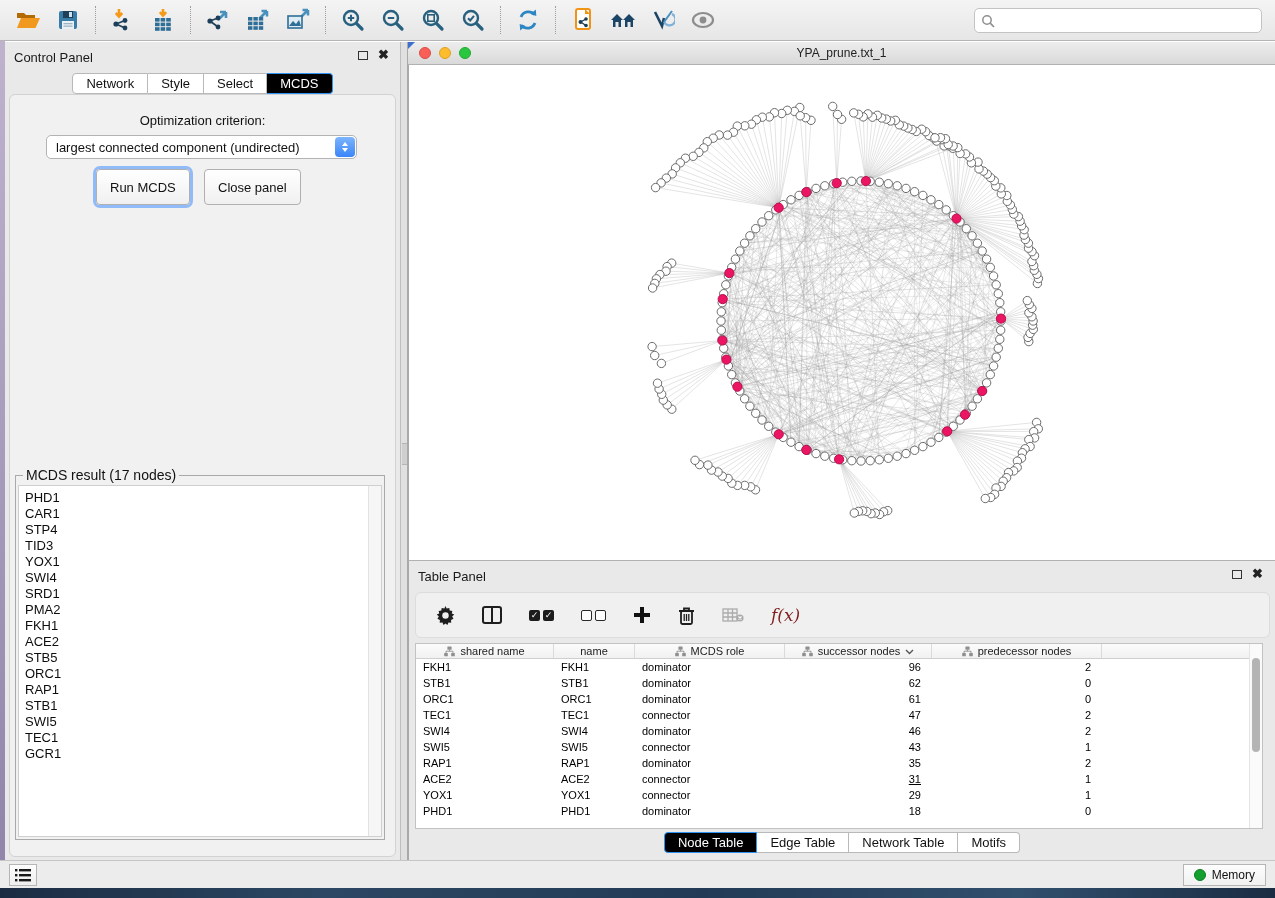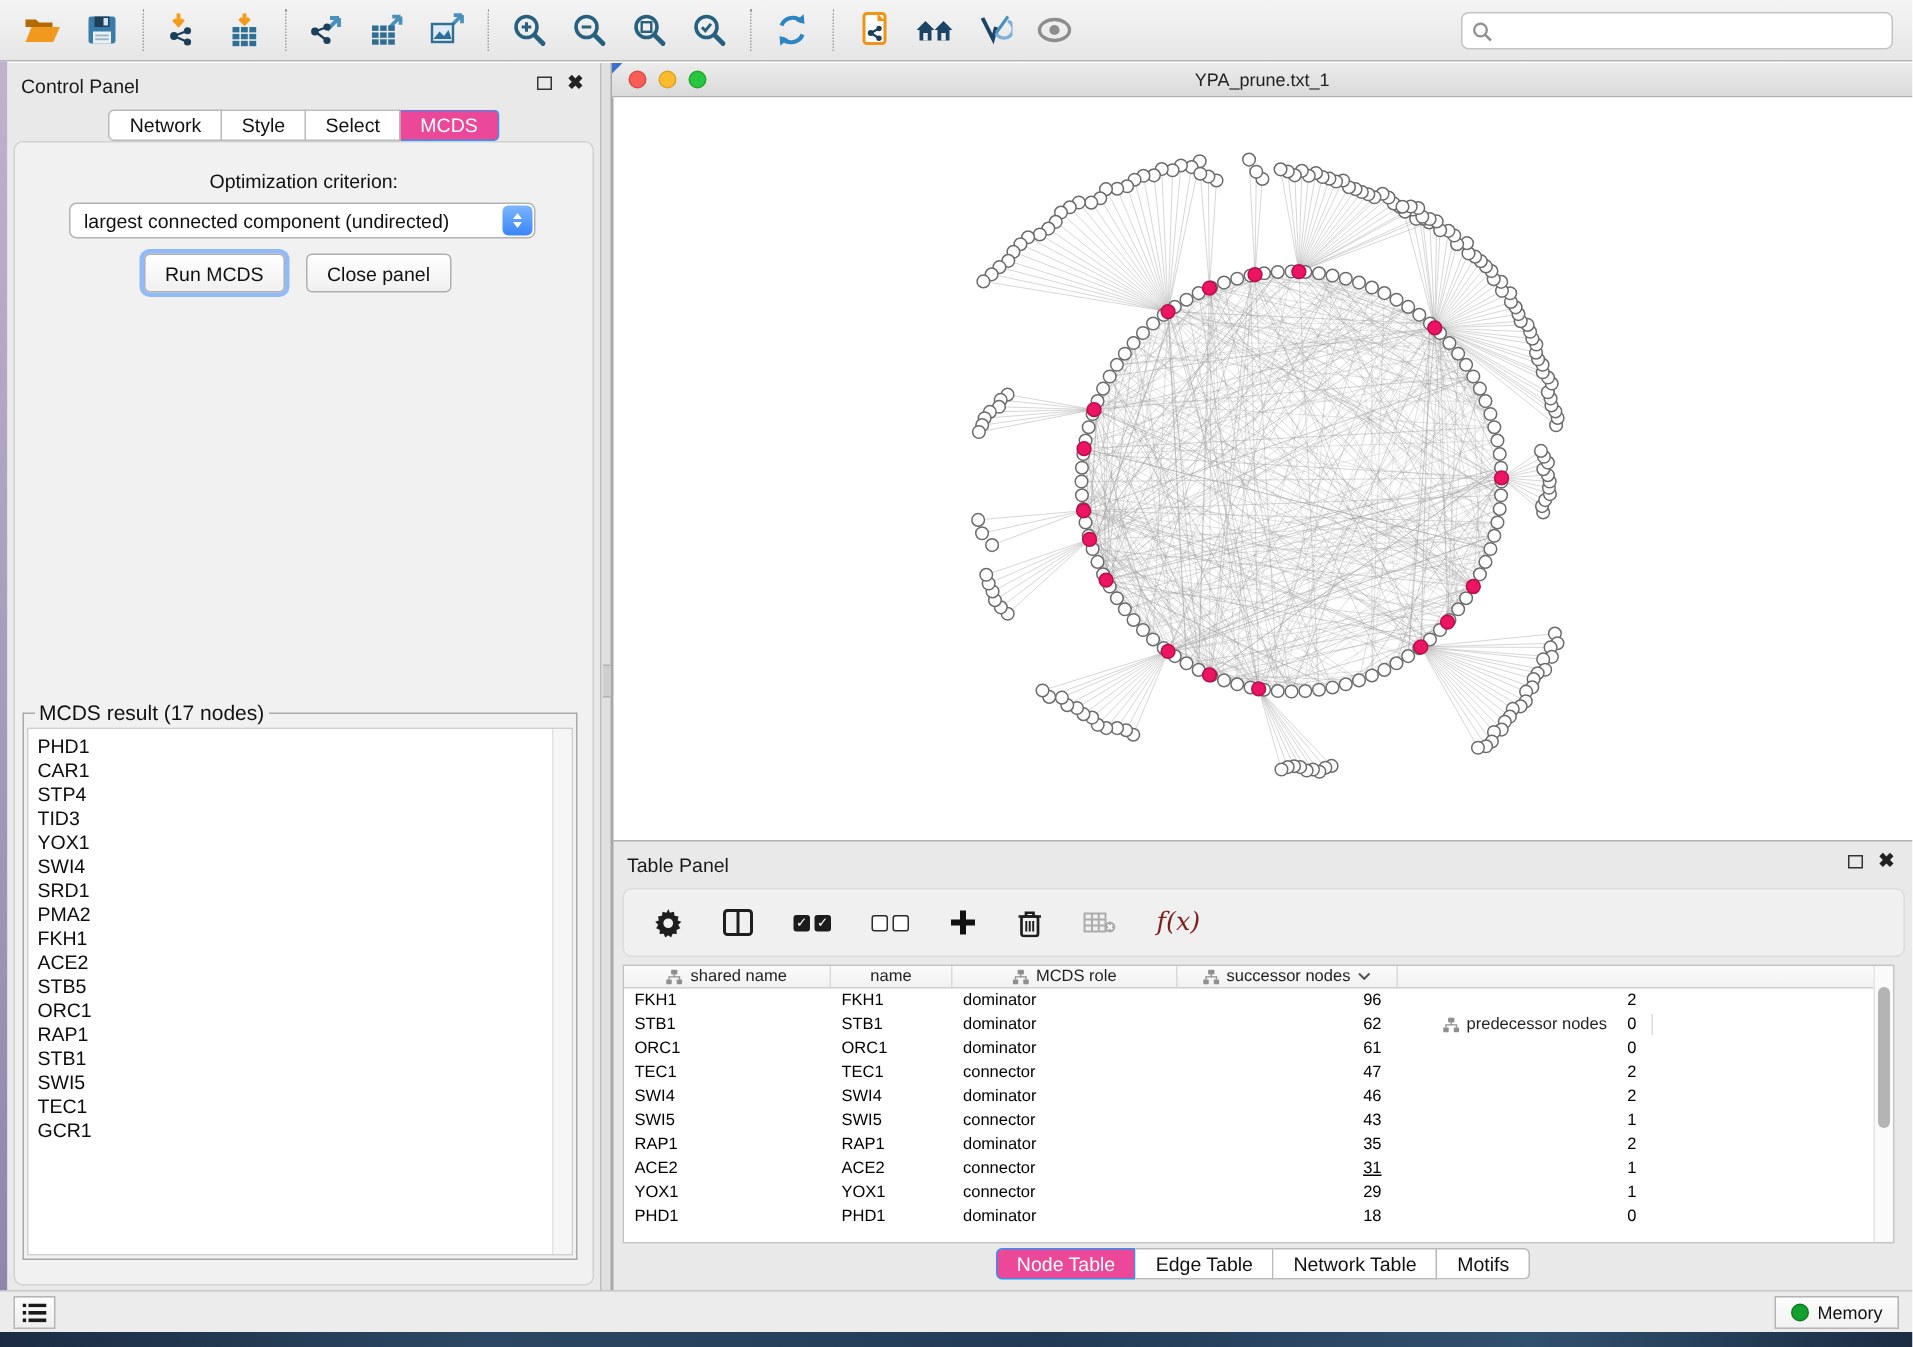--- a/index.html
+++ b/index.html
@@ -29,35 +29,35 @@
   .control-panel{position:absolute;left:5px;top:42px;width:395px;height:846px;background:#e9e9e9}
   .panel-title{font-size:13px;color:#1a1a1a;position:absolute;left:9px;top:8px}
   .win-btns{position:absolute;top:8px;display:flex;gap:10px;align-items:center}
   .float-glyph{width:10px;height:9px;border:1.6px solid #333}
   .close-glyph{font-size:13px;font-weight:bold;color:#222;line-height:10px}
   .seg{display:flex}
   .seg .tab{background:#fff;border:1px solid #b9b9b9;border-left:none;padding:0 13px;font-size:13px;
             color:#111;display:flex;align-items:center;height:21px}
   .seg .tab:first-child{border-left:1px solid #b9b9b9;border-radius:4px 0 0 4px}
   .seg .tab:last-child{border-radius:0 4px 4px 0}
-  .seg .tab.active{background:#ec4899;border-color:#3093f2;color:#fff}
+  .seg .tab.active{background:#000000;border-color:#3093f2;color:#fff}
   .cp-tabs{position:absolute;left:0;top:31px;width:100%;display:flex;justify-content:center}
   .cp-body{position:absolute;left:4px;top:52px;width:387px;height:763px;background:#f1f1f1;
            border:1px solid #d2d2d2;border-radius:6px}
   .opt-label{position:absolute;left:0;top:18px;width:100%;text-align:center;font-size:13px;color:#111}
   .dropdown{position:absolute;left:36px;top:40px;width:311px;height:24px;background:#fff;
             border:1px solid #b3b3b3;border-radius:5px;display:flex;align-items:center;
             padding-left:9px;font-size:13px;color:#111}
   .dd-stepper{position:absolute;right:1px;top:1px;width:20px;height:20px;border-radius:4px;
               background:linear-gradient(#7db5fd,#3a85f8);display:flex;flex-direction:column;
               align-items:center;justify-content:center;gap:2px}
   .dd-stepper i{width:0;height:0;border-left:3.5px solid transparent;border-right:3.5px solid transparent}
   .dd-up{border-bottom:4.5px solid #fff}.dd-down{border-top:4.5px solid #fff}
   .btn{background:linear-gradient(#ffffff,#f0f0f0);border:1px solid #b0b0b0;border-radius:4px;
-       font-size:13px;color:#111;height:26px;display:inline-flex;align-items:center;padding:12px 13px;
+       font-size:13px;color:#111;height:36px;display:inline-flex;align-items:center;padding:12px 13px;
        position:absolute}
   .btn.focused{box-shadow:0 0 0 3px rgba(92,156,252,.65)}
   .mcds-fieldset{position:absolute;left:5px;top:372px;width:370px;height:373px;border:1px solid #a9a9a9;
                  margin:0;padding:2px;background:#f1f1f1}
   .mcds-fieldset legend{font-size:14px;color:#111;padding:0 3px;margin-left:5px}
   .listbox{width:100%;height:100%;background:#fff;border:1px solid #cfcfcf;position:relative;
            padding:4px 0 0 6px;overflow:hidden}
   .listbox .track{position:absolute;right:0;top:0;width:13px;height:100%;background:#f6f6f6;
                   border-left:1px solid #e2e2e2}
   .list-item{font-size:13px;line-height:16px;color:#0d0d0d}
@@ -1343,21 +1343,21 @@
                 <rect x="7.2" y="7" width="3.6" height="3.2" rx="0.5"></rect>
               </g>
               <path d="M5.5 3.7v1.5M2 7V5.2h7V7" stroke="#8f8f8f" fill="none" stroke-width="0.9"></path>
             </svg>
           </span>
           <span>successor nodes</span>
           <span><svg width="9" height="6" viewBox="0 0 9 6">
               <path d="M1 1l3.5 3.5L8 1" stroke="#555" stroke-width="1.4" fill="none"></path>
             </svg></span>
         </div>
-        <div class="th" style="width: 170px; margin-top: 32px;">
+        <div class="th" style="width: 170px;">
           <span class="hicon">
             <svg width="11" height="11" viewBox="0 0 11 11">
               <g fill="#8f8f8f">
                 <rect x="3.4" y="0.5" width="4.2" height="3.2" rx="0.5"></rect>
                 <rect x="0.2" y="7" width="3.6" height="3.2" rx="0.5"></rect>
                 <rect x="7.2" y="7" width="3.6" height="3.2" rx="0.5"></rect>
               </g>
               <path d="M5.5 3.7v1.5M2 7V5.2h7V7" stroke="#8f8f8f" fill="none" stroke-width="0.9"></path>
             </svg>
           </span>

